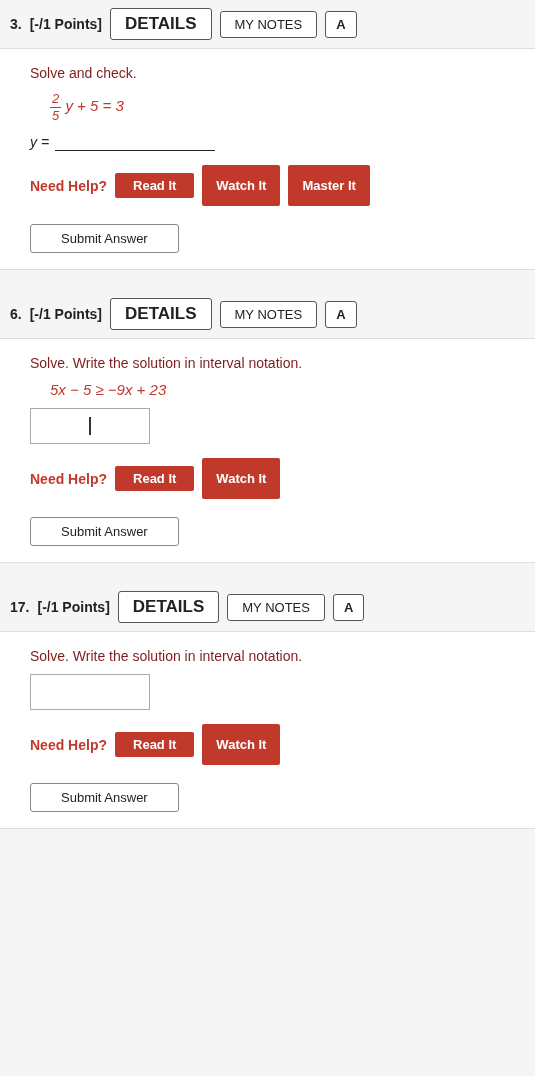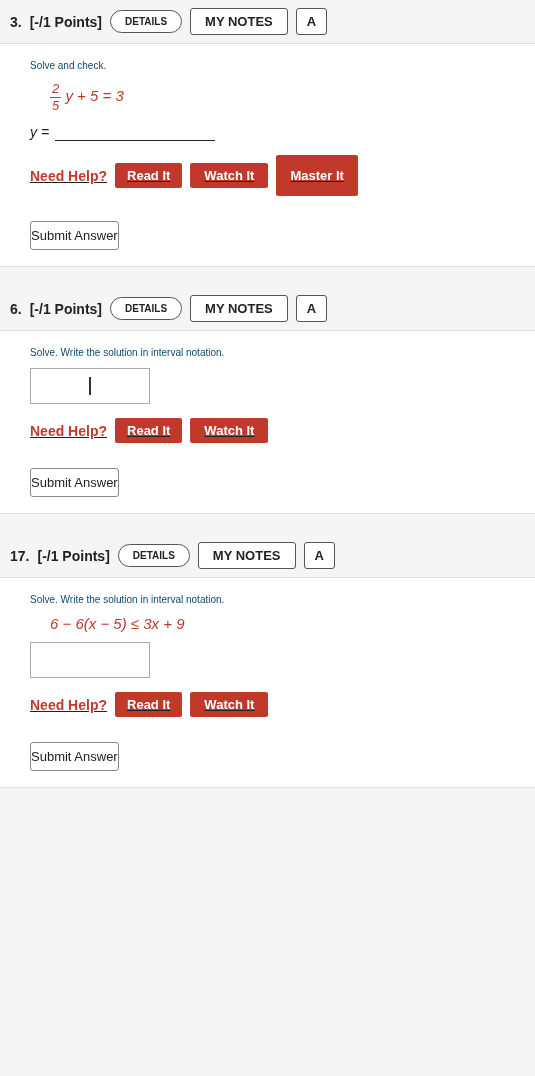--- a/index.html
+++ b/index.html
@@ -24,33 +24,33 @@
       font-weight: bold;
       font-size: 14px;
       color: #222;
       white-space: nowrap;
     }
 
     .btn-details {
       border: 1.5px solid #555;
       background: white;
       padding: 5px 14px;
-      font-size: 10px;
-      font-weight: bold;
-      cursor: pointer;
-      border-radius: 12px;
+      font-size: 17px;
+      font-weight: bold;
+      cursor: pointer;
+      border-radius: 3px;
       color: #222;
     }
 
     .btn-mynotes {
       border: 1.5px solid #555;
       background: white;
       padding: 5px 14px;
       font-size: 13px;
-      font-weight: bold;
+      font-weight: normal;
       cursor: pointer;
       border-radius: 3px;
       color: #222;
     }
 
     .btn-ask {
       border: 1.5px solid #555;
       background: white;
       padding: 5px 10px;
       font-size: 13px;
@@ -62,23 +62,23 @@
 
     .question-body {
       background: white;
       margin: 0 0 10px 0;
       padding: 16px 20px 16px 30px;
       border-top: 1px solid #ddd;
       border-bottom: 1px solid #ddd;
     }
 
     .problem-text {
-      font-size: 10px;
+      font-size: 14px;
       margin-bottom: 10px;
-      color: #0c4a6e;
+      color: #7f1d1d;
     }
 
     .math-equation {
       font-size: 15px;
       color: #c0392b;
       font-style: italic;
       margin: 8px 0 10px 20px;
     }
 
     .fraction {
@@ -133,71 +133,70 @@
       cursor: text;
       font-size: 16px;
       color: #555;
     }
 
     .need-help-row {
       display: flex;
       align-items: center;
       gap: 8px;
       margin: 10px 0;
-      text-decoration: underline;
     }
 
     .need-help-label {
       color: #c0392b;
       font-weight: bold;
       font-size: 14px;
     }
 
     .btn-read-it {
       background: #c0392b;
       color: white;
       border: none;
-      padding: 5px 12px;
+      padding: 5px 18px;
       font-size: 13px;
       font-weight: bold;
       cursor: pointer;
       border-radius: 2px;
     }
 
     .btn-watch-it {
       background: #c0392b;
       color: white;
       border: none;
-      padding: 5px 14px;
+      padding: 13px 14px;
       font-size: 13px;
       font-weight: bold;
       cursor: pointer;
       border-radius: 2px;
     }
 
     .btn-master-it {
       background: #c0392b;
       color: white;
       border: none;
       padding: 13px 14px;
       font-size: 13px;
       font-weight: bold;
       cursor: pointer;
       border-radius: 2px;
     }
 
     .btn-submit {
       border: 1.5px solid #888;
       background: white;
-      padding: 6px 0;
+      padding: 6px 30px;
       font-size: 13px;
       cursor: pointer;
       border-radius: 3px;
       color: #222;
-      margin-top: 15px;
+      margin-top: 8px;
     }
 
     .section-divider {
       height: 10px;
       background: #f5f5f5;
     }
 
     .eq-red {
       color: #c0392b;
       font-style: italic;
@@ -265,20 +264,23 @@
   <span class="question-number">6.</span>
   <span class="question-number">[-/1 Points]</span>
   <button class="btn-details">DETAILS</button>
   <button class="btn-mynotes">MY NOTES</button>
   <button class="btn-ask">A</button>
 </div>
 
 <div class="question-body">
   <div class="problem-text">Solve. Write the solution in interval notation.</div>
 
+  <div class="math-equation">
+    <span class="eq-red">5x − 5 ≥ −9x + 23</span>
+  </div>
 
   
   <div style="margin: 10px 0 14px 0;">
     <div class="answer-input">
       <span class="cursor-bar"></span>
     </div>
   </div>
 
   
   <div class="need-help-row">
@@ -297,23 +299,20 @@
   <span class="question-number">17.</span>
   <span class="question-number">[-/1 Points]</span>
   <button class="btn-details">DETAILS</button>
   <button class="btn-mynotes">MY NOTES</button>
   <button class="btn-ask">A</button>
 </div>
 
 <div class="question-body">
   <div class="problem-text">Solve. Write the solution in interval notation.</div>
 
-  <div class="math-equation">
-    <span class="eq-red">6 − 6(x − 5) ≤ 3x + 9</span>
-  </div>
 
   
   <div style="margin: 10px 0 14px 0;">
     <div class="answer-input">
     </div>
   </div>
 
   
   <div class="need-help-row">
     <span class="need-help-label">Need Help?</span>

